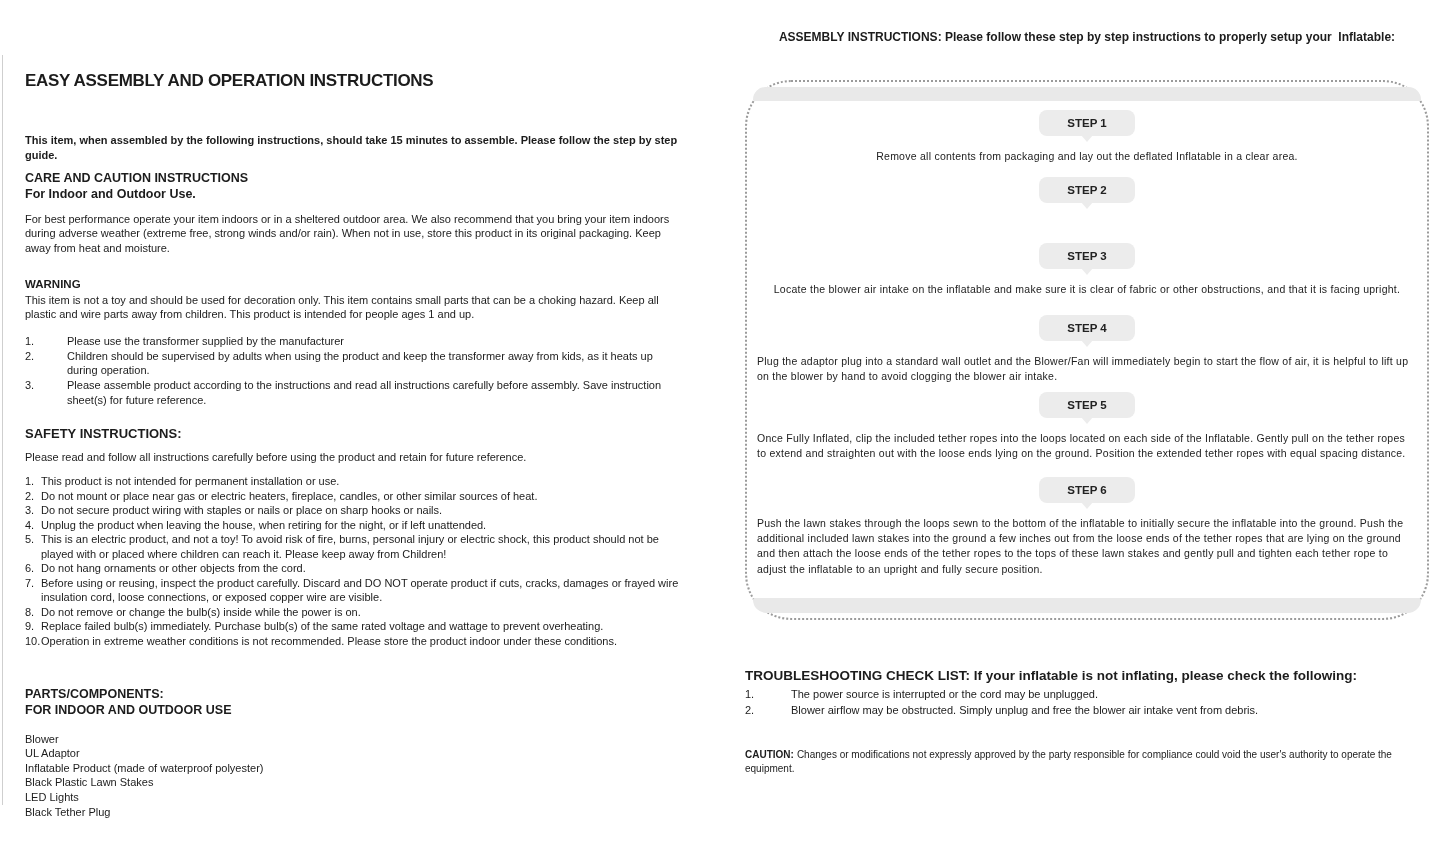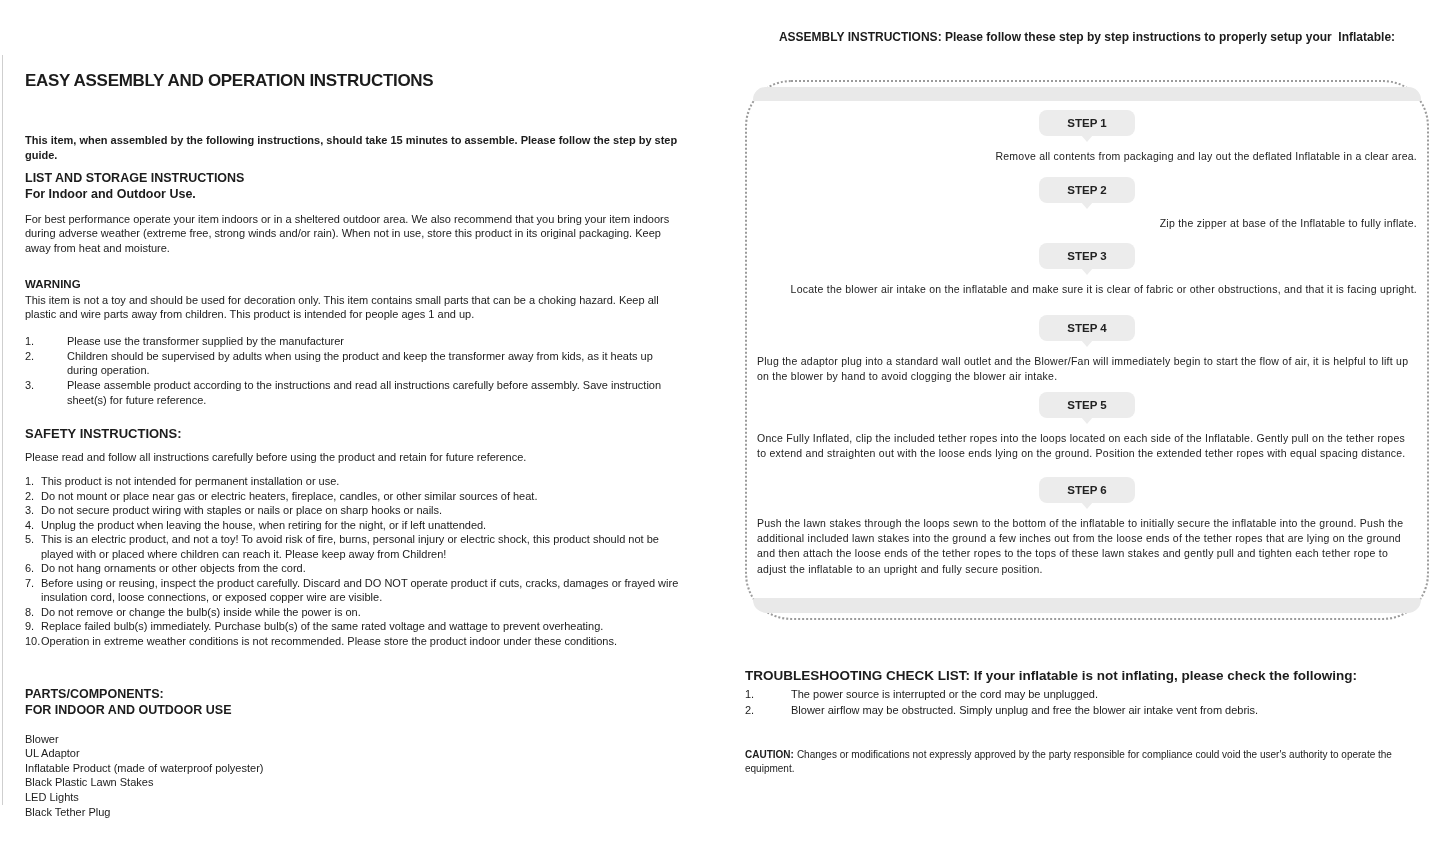--- a/index.html
+++ b/index.html
@@ -48,21 +48,21 @@
   .step-badge{
     position:relative;margin:0 auto;width:fit-content;min-width:50px;
     background:#ececec;border-radius:8px;padding:0 23px;height:26px;line-height:26px;
     font-size:11.5px;font-weight:bold;color:#222;text-align:center;
   }
   .step-badge::after{
     content:"";position:absolute;left:50%;bottom:-6px;transform:translateX(-50%);
     border-left:6px solid transparent;border-right:6px solid transparent;border-top:7px solid #ececec;
   }
   .step-text{margin-top:13px;font-size:10.5px;line-height:1.45;letter-spacing:0.25px;color:#222;}
-  .step-text.center{text-align:right;}
+  .step-text.center{text-align:center;}
   .step-text.left{text-align:left;}
   .s1{top:28px;} .s2{top:95px;} .s3{top:161px;} .s4{top:233px;} .s5{top:310px;} .s6{top:395px;}
 
   .sec-trouble{top:668px;}
   .trouble-h{font-size:13.5px;font-weight:bold;}
   .trouble-list{margin-top:4px;font-size:11px;line-height:1.45;}
   .trouble-row{display:flex;}
   .trouble-row .num{flex:0 0 46px;}
   .caution{top:738px;font-size:10px;line-height:1.35;}
   .caution b{margin-right:3px;}
@@ -73,21 +73,21 @@
 <body>
 
 <div class="page">
   <div class="edge-line"></div>
 
   <h1 class="left-col abs doc-title">EASY ASSEMBLY AND OPERATION INSTRUCTIONS</h1>
 
   <p class="left-col abs intro">This item, when assembled by the following instructions, should take 15 minutes to assemble. Please follow the step by step guide.</p>
 
   <div class="left-col abs sec-care">
-    <div class="sec-h">LIST AND STORAGE INSTRUCTIONS</div>
+    <div class="sec-h">CARE AND CAUTION INSTRUCTIONS</div>
     <div class="sec-h">For Indoor and Outdoor Use.</div>
     <p class="body-p">For best performance operate your item indoors or in a sheltered outdoor area. We also recommend that you bring your item indoors during adverse weather (extreme free, strong winds and/or rain). When not in use, store this product in its original packaging. Keep away from heat and moisture.</p>
   </div>
 
   <div class="left-col abs sec-warning">
     <div class="warn-h">WARNING</div>
     <p class="warn-p">This item is not a toy and should be used for decoration only. This item contains small parts that can be a choking hazard. Keep all plastic and wire parts away from children. This product is intended for people ages 1 and up.</p>
     <div class="num-list">
       <div class="num-row">
         <span class="num">1.</span>
@@ -169,21 +169,20 @@
   <div class="steps-box">
     <div class="strip top"></div>
     <div class="strip bottom"></div>
 
     <div class="step s1">
       <div class="step-badge">STEP 1</div>
       <div class="step-text center">Remove all contents from packaging and lay out the deflated Inflatable in a clear area.</div>
     </div>
     <div class="step s2">
       <div class="step-badge">STEP 2</div>
-      <div class="step-text center">Zip the zipper at base of the Inflatable to fully inflate.</div>
     </div>
     <div class="step s3">
       <div class="step-badge">STEP 3</div>
       <div class="step-text center">Locate the blower air intake on the inflatable and make sure it is clear of fabric or other obstructions, and that it is facing upright.</div>
     </div>
     <div class="step s4">
       <div class="step-badge">STEP 4</div>
       <div class="step-text left">Plug the adaptor plug into a standard wall outlet and the Blower/Fan will immediately begin to start the flow of air, it is helpful to lift up on the blower by hand to avoid clogging the blower air intake.</div>
     </div>
     <div class="step s5">

